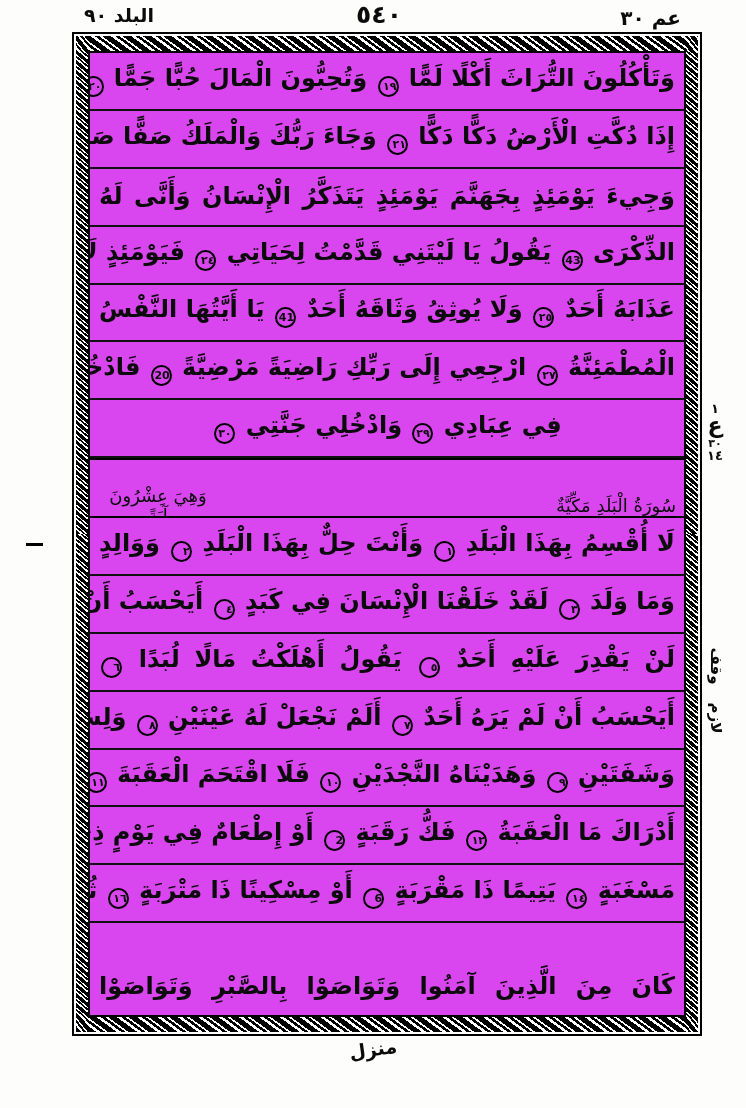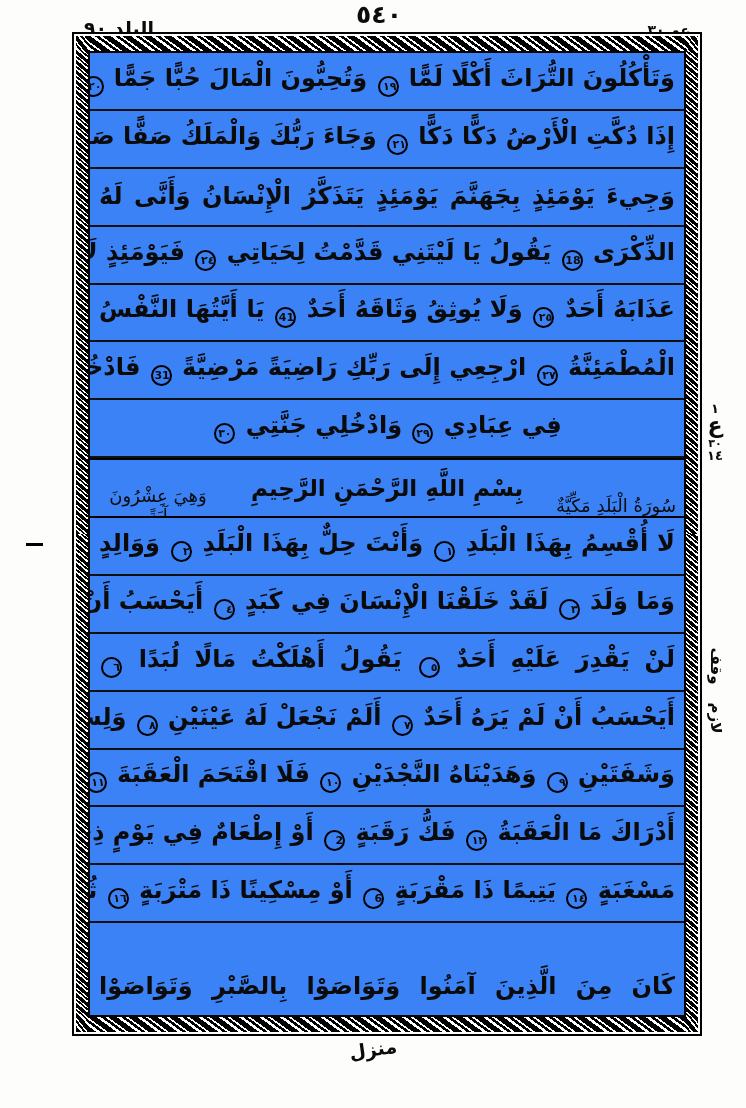--- a/index.html
+++ b/index.html
@@ -3,35 +3,35 @@
 <meta charset="utf-8">
 <style>
   html,body{margin:0;padding:0;}
   body{
     width:746px;height:1108px;position:relative;overflow:hidden;
     background:#fdfdfb;color:#0b0b0b;
     font-family:"DejaVu Sans",sans-serif;
   }
   
   .hdr{position:absolute;font-weight:bold;direction:rtl;}
-  .juz-label{top:6px;right:56px;font-size:14px;margin-top:16px;}
-  .surah-label{top:17px;left:84px;font-size:19px;}
+  .juz-label{top:6px;right:65px;font-size:20px;}
+  .surah-label{top:4px;left:84px;font-size:19px;}
   .page-number{top:0;left:12px;right:0;text-align:center;font-size:25px;letter-spacing:3px;}
   
   .frame{
     position:absolute;left:76px;top:36px;width:622px;height:996px;
     box-sizing:border-box;background:#fff;
     border-style:solid;border-color:#000;border-width:15px 12px;
     border-image-source:repeating-linear-gradient(45deg,#000 0 6px,#fff 6px 9px,#000 9px 12px,#fff 12px 14px);
     border-image-slice:20;border-image-repeat:round;
     box-shadow:0 0 0 2px #fdfdfb,0 0 0 4px #000;
   }
   .text-area{
     width:100%;height:100%;box-sizing:border-box;border:2px solid #000;
-    display:flex;flex-direction:column;background:#3b82f6;justify-content:center;
+    display:flex;flex-direction:column;background:#d946ef;justify-content:center;
   }
   .rows-group{display:contents;}
   .row{
     flex:1 1 0;min-height:0;border-bottom:2px solid #101010;
     display:flex;align-items:center;padding:0 9px;overflow:hidden;
   }
   .line{
     width:100%;direction:rtl;font-weight:bold;font-size:24px;line-height:1.15;
     text-align:justify;text-align-last:justify;white-space:nowrap;
     display:block;
@@ -85,32 +85,31 @@
 
 <div class="frame">
   <div class="text-area">
     <div class="rows-group" id="fajr-rows"><div class="row">
           <div class="line"><span>وَتَأْكُلُونَ التُّرَاثَ أَكْلًا لَمًّا </span><span class="ayah">١٩</span><span> وَتُحِبُّونَ الْمَالَ حُبًّا جَمًّا </span><span class="ayah">٢٠</span></div>
         </div><div class="row">
           <div class="line"><span>إِذَا دُكَّتِ الْأَرْضُ دَكًّا دَكًّا </span><span class="ayah">٢١</span><span> وَجَاءَ رَبُّكَ وَالْمَلَكُ صَفًّا صَفًّا </span></div>
         </div><div class="row">
           <div class="line"><span>وَجِيءَ يَوْمَئِذٍ بِجَهَنَّمَ يَوْمَئِذٍ يَتَذَكَّرُ الْإِنْسَانُ وَأَنَّى لَهُ</span></div>
         </div><div class="row">
-          <div class="line"><span>الذِّكْرَى </span><span class="ayah">18</span><span> يَقُولُ يَا لَيْتَنِي قَدَّمْتُ لِحَيَاتِي </span><span class="ayah">٢٤</span><span> فَيَوْمَئِذٍ لَا يُعَذِّبُ</span></div>
+          <div class="line"><span>الذِّكْرَى </span><span class="ayah">43</span><span> يَقُولُ يَا لَيْتَنِي قَدَّمْتُ لِحَيَاتِي </span><span class="ayah">٢٤</span><span> فَيَوْمَئِذٍ لَا يُعَذِّبُ</span></div>
         </div><div class="row">
           <div class="line"><span>عَذَابَهُ أَحَدٌ </span><span class="ayah">٢٥</span><span> وَلَا يُوثِقُ وَثَاقَهُ أَحَدٌ </span><span class="ayah">41</span><span> يَا أَيَّتُهَا النَّفْسُ</span></div>
         </div><div class="row">
-          <div class="line"><span>الْمُطْمَئِنَّةُ </span><span class="ayah">٢٧</span><span> ارْجِعِي إِلَى رَبِّكِ رَاضِيَةً مَرْضِيَّةً </span><span class="ayah">31</span><span> فَادْخُلِي</span></div>
+          <div class="line"><span>الْمُطْمَئِنَّةُ </span><span class="ayah">٢٧</span><span> ارْجِعِي إِلَى رَبِّكِ رَاضِيَةً مَرْضِيَّةً </span><span class="ayah">20</span><span> فَادْخُلِي</span></div>
         </div><div class="row center">
           <div class="line"><span>فِي عِبَادِي </span><span class="ayah">٢٩</span><span> وَادْخُلِي جَنَّتِي </span><span class="ayah">٣٠</span></div>
         </div></div>
 
     <div class="surah-band">
       <div class="side">سُورَةُ الْبَلَدِ مَكِّيَّةٌ</div>
-      <div class="bismillah">بِسْمِ اللَّهِ الرَّحْمَنِ الرَّحِيمِ</div>
       <div class="side">وَهِيَ عِشْرُونَ آيَةً</div>
     </div>
 
     <div class="rows-group" id="balad-rows"><div class="row">
           <div class="line"><span>لَا أُقْسِمُ بِهَذَا الْبَلَدِ </span><span class="ayah">١</span><span> وَأَنْتَ حِلٌّ بِهَذَا الْبَلَدِ </span><span class="ayah">٢</span><span> وَوَالِدٍ</span></div>
         </div><div class="row">
           <div class="line"><span>وَمَا وَلَدَ </span><span class="ayah">٣</span><span> لَقَدْ خَلَقْنَا الْإِنْسَانَ فِي كَبَدٍ </span><span class="ayah">٤</span><span> أَيَحْسَبُ أَنْ</span></div>
         </div><div class="row">
           <div class="line"><span>لَنْ يَقْدِرَ عَلَيْهِ أَحَدٌ </span><span class="ayah">٥</span><span> يَقُولُ أَهْلَكْتُ مَالًا لُبَدًا </span><span class="ayah">٦</span></div>
         </div><div class="row">

